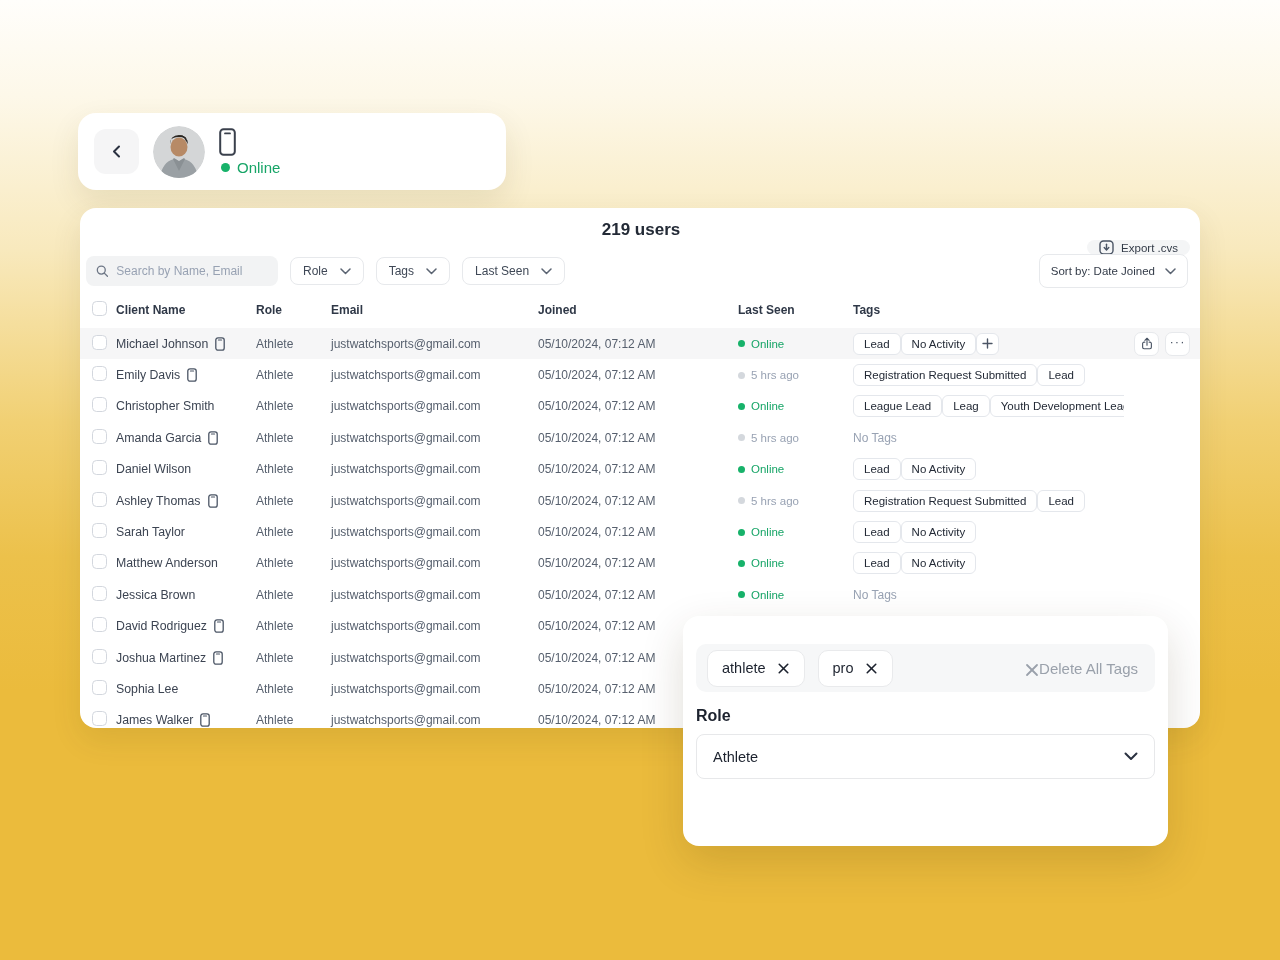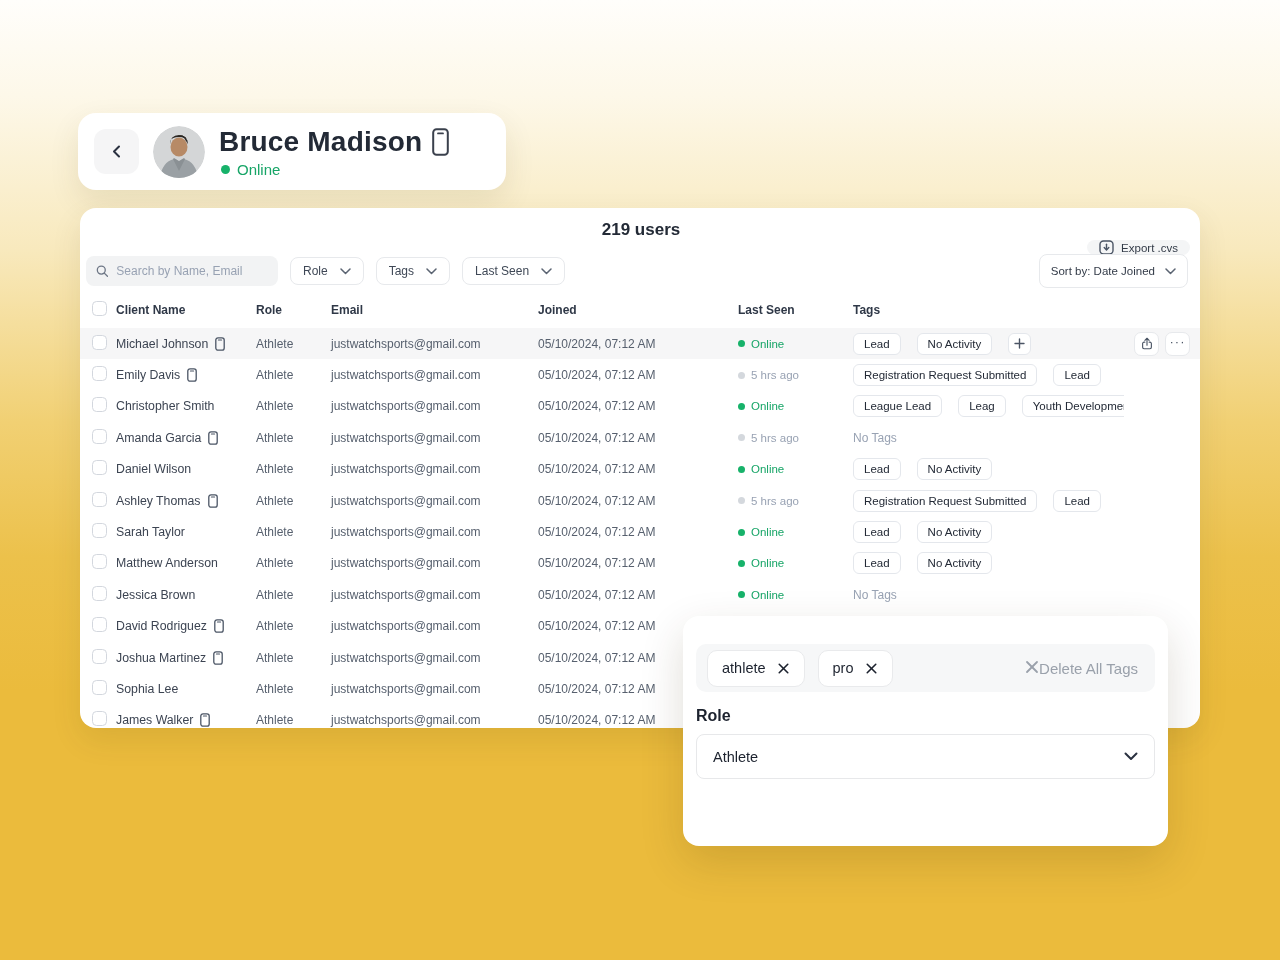--- a/index.html
+++ b/index.html
@@ -38,36 +38,36 @@
   .grid-row { display:grid; grid-template-columns:24px 140px 75px 207px 200px 115px 1fr 66px; align-items:center; padding:0 10px 0 12px; }
   .thead { height:36px; margin-top:6px; font-size:12px; font-weight:700; color:#2f3847; }
   .trow { height:31.4px; font-size:12px; color:#57606e; cursor:pointer; }
   .trow.highlight { background:#f6f6f7; }
   .cell-name { display:flex; align-items:center; gap:7px; font-size:12.3px; font-weight:500; color:#3c4452; }
   .checkbox { width:15px; height:15px; border:1.5px solid #d3d7de; border-radius:4.5px; background:#fff; display:inline-block; cursor:pointer; }
   .lastseen { display:flex; align-items:center; gap:6px; font-size:11.5px; }
   .ls-dot { width:7px; height:7px; border-radius:50%; }
   .lastseen.online { color:#17a567; } .lastseen.online .ls-dot { background:#17b26a; }
   .lastseen.away { color:#98a2b3; } .lastseen.away .ls-dot { background:#d4d8dd; }
-  .tags-cell { display:flex; align-items:flex-start; gap:16px; overflow:hidden; }
+  .tags-cell { display:flex; align-items:flex-start; gap:0; overflow:hidden; }
   .tag-chip { height:22px; background:#fff; border:1px solid #e4e7ec; border-radius:6px; display:inline-flex; align-items:center; padding:0 10px; font-size:11.5px; font-weight:500; color:#232a36; white-space:nowrap; }
   .no-tags { font-size:12px; color:#98a2b3; }
   .add-tag-btn { width:23px; height:22px; background:#fff; border:1px solid #e4e7ec; border-radius:6px; display:inline-flex; align-items:center; justify-content:center; cursor:pointer; }
   .row-actions { display:flex; align-items:center; gap:6px; justify-content:flex-end; }
   .icon-btn { width:25px; height:24px; background:#fff; border:1px solid #e7e9ec; border-radius:7px; display:inline-flex; align-items:center; justify-content:center; cursor:pointer; color:#4b5565; }
   .ellipsis { font-size:13px; letter-spacing:1px; color:#4b5565; line-height:1; padding-bottom:5px; }
 
   
   .details-popup { left:683px; top:616px; width:485px; height:230px; border-radius:16px; box-shadow:0 16px 44px rgba(60,45,5,.16); padding:15px 13px; z-index:5; }
   .details-title { font-size:23px; font-weight:700; color:#1c222e; }
   .details-joined { font-size:15px; color:#667085; margin-top:4px; }
   .tags-box { margin-top:13px; height:48px; background:#f6f7f8; border-radius:10px; display:flex; align-items:center; gap:13px; padding:0 11px; }
   .big-chip { height:37px; background:#fff; border:1px solid #e9eaec; border-radius:10px; display:inline-flex; align-items:center; gap:11px; padding:0 14px; font-size:14.5px; font-weight:500; color:#1c222e; }
   .chip-close { display:inline-flex; cursor:pointer; }
-  .delete-all { margin-left:auto; display:flex; align-items:flex-start; font-size:15px; color:#9aa1ab; cursor:pointer; padding-right:6px; }
+  .delete-all { margin-left:auto; display:flex; align-items:flex-end; font-size:15px; color:#9aa1ab; cursor:pointer; padding-right:6px; }
   .role-label { margin-top:15px; font-size:16px; font-weight:700; color:#1c222e; }
   .role-select { margin-top:9px; height:45px; border:1px solid #e7e8ea; border-radius:8px; display:flex; align-items:center; padding:0 16px; font-size:14.5px; color:#1c222e; cursor:pointer; }
   .role-select .chev { margin-left:auto; }
 
   svg { display:block; }
 </style>
 </head>
 <body>
 
 <div class="card profile-card">
@@ -81,21 +81,20 @@
       <circle cx="26" cy="26" r="26" fill="#d4d6d7"></circle>
       <ellipse cx="26" cy="21" rx="8.5" ry="9.5" fill="#b78a66"></ellipse>
       <path d="M17 19 Q17 9 26 9 Q35 9 35 19 L35 15 Q33 11 26 11 Q19 11 17 15 Z" fill="#2b2723"></path>
       <path d="M26 9 Q34 9 35 18 L31 12 Z" fill="#2b2723"></path>
       <path d="M7 52 Q9 36 21 33 L26 36 L31 33 Q43 36 45 52 Z" fill="#9aa0a4"></path>
       <path d="M20 33 L26 45 L32 33 L31 32 L26 35 L21 32 Z" fill="#8a9094"></path>
     </svg>
   </div>
   <div class="profile-info">
     <div class="profile-name-row">
-      <span class="profile-name">Bruce Madison</span>
       <svg width="17" height="28" viewBox="0 0 17 28">
         <rect x="1.2" y="1.2" width="14.6" height="25.6" rx="3.4" fill="none" stroke="#3a404c" stroke-width="2"></rect>
         <line x1="6" y1="5.4" x2="11" y2="5.4" stroke="#3a404c" stroke-width="1.8" stroke-linecap="round"></line>
       </svg>
     </div>
     <div class="status-row">
       <span class="status-dot"></span>
       <span class="status-text">Online</span>
     </div>
   </div>

